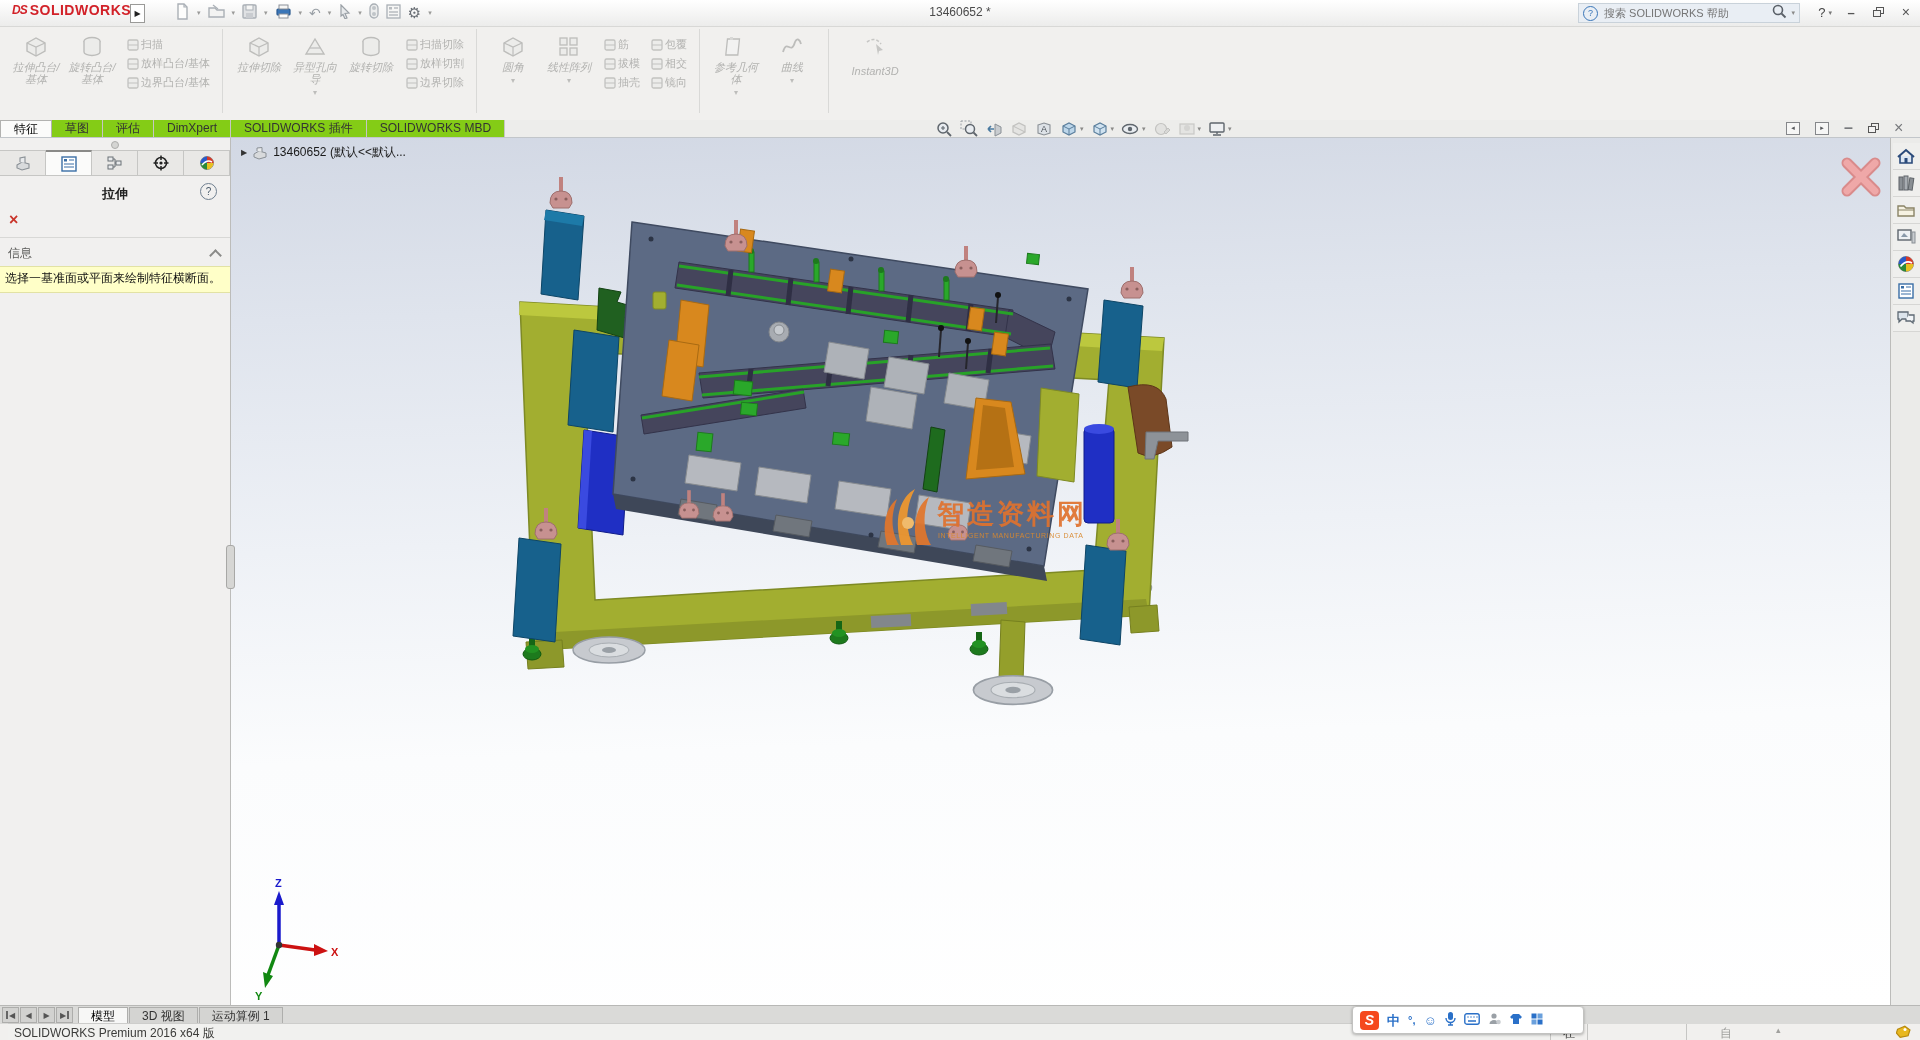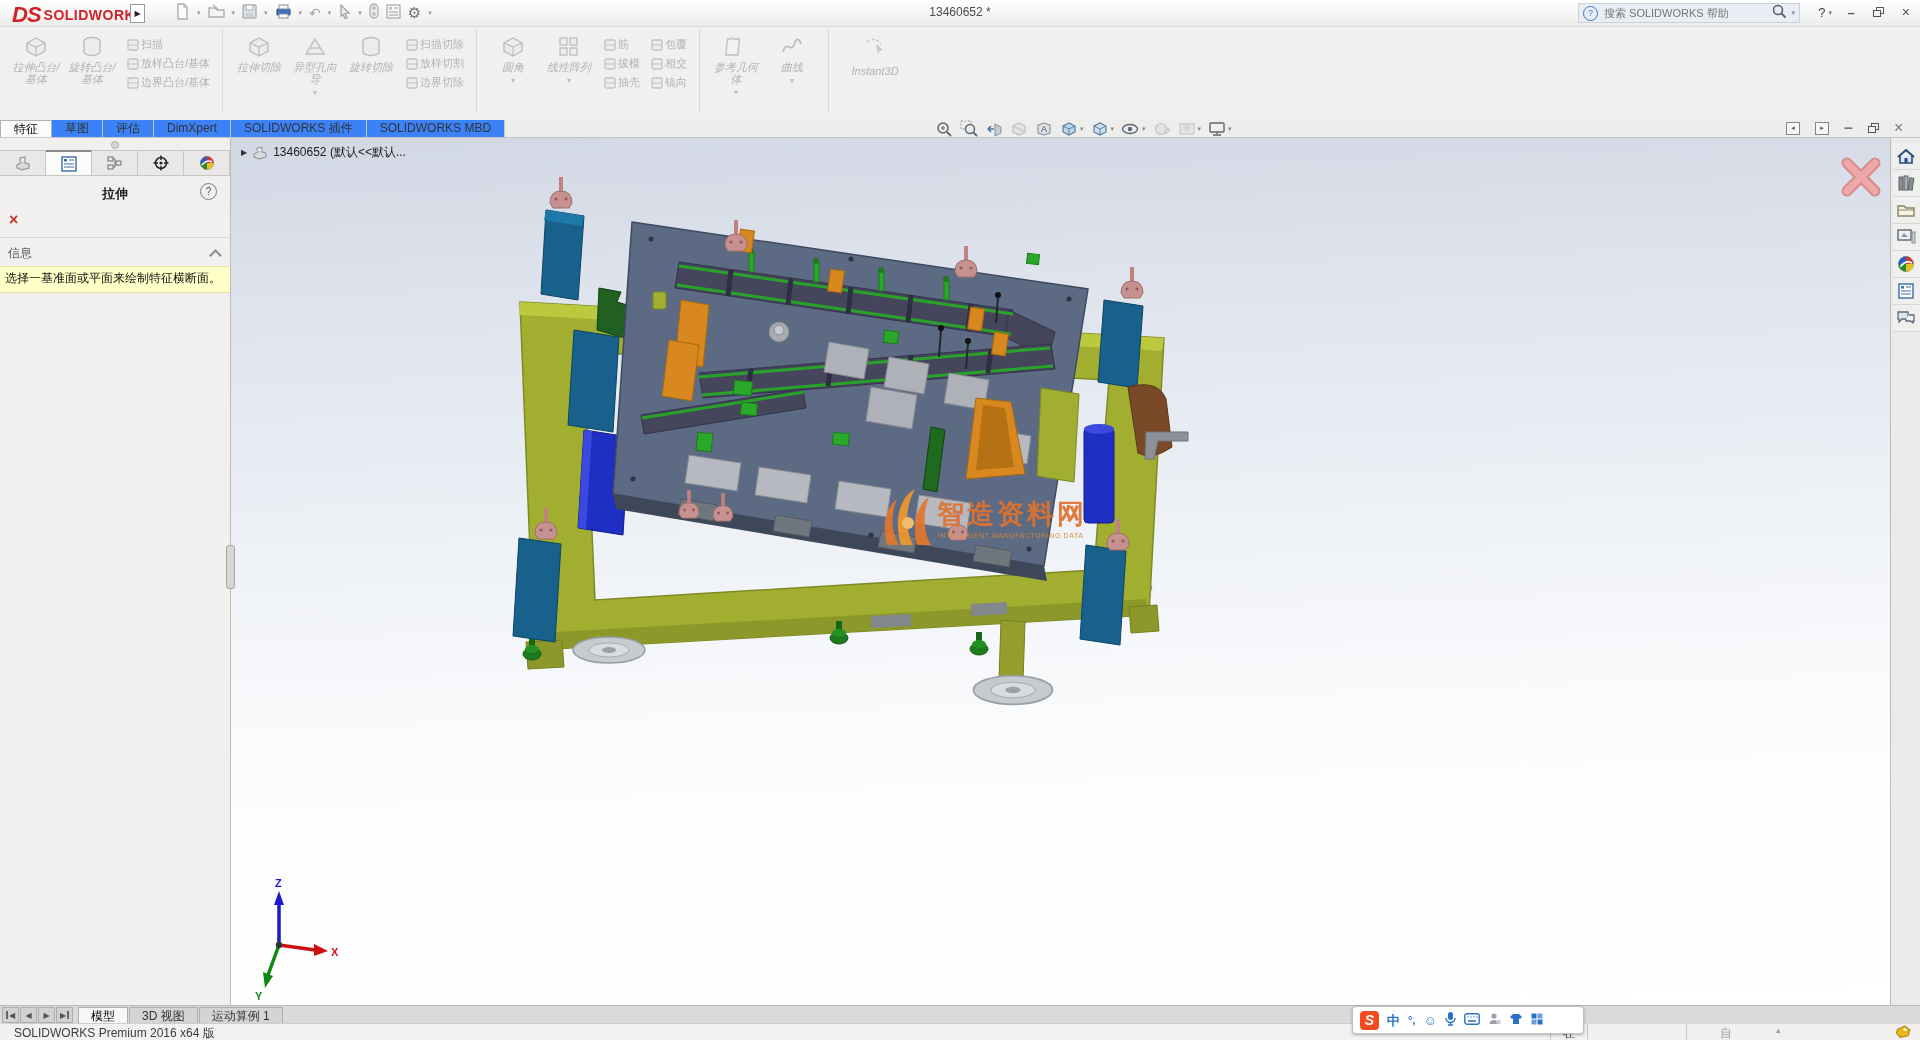--- a/index.html
+++ b/index.html
@@ -2,21 +2,21 @@
 <html><head>
 <meta charset="utf-8">
 <style>
   html,body{margin:0;padding:0;}
   body{width:1920px;height:1040px;position:relative;overflow:hidden;background:#f1f0ee;
        font-family:"Liberation Sans","DejaVu Sans",sans-serif;-webkit-font-smoothing:antialiased;}
   
   .titlebar{position:absolute;top:0;left:0;width:1920px;height:26px;
     background:linear-gradient(#ffffff,#ececeb);border-bottom:1px solid #d8d8d6;z-index:30;}
   .brand{position:absolute;left:12px;top:2px;display:flex;align-items:center;}
-  .brand-ds{color:#d22128;font-weight:bold;font-style:italic;font-size:22px;letter-spacing:-1px;}
+  .brand-ds{color:#d22128;font-weight:bold;font-style:italic;font-size:12px;letter-spacing:-1px;}
   .brand-name{color:#d22128;font-weight:bold;font-size:14px;letter-spacing:.5px;margin-left:3px;}
   .expand-btn{position:absolute;left:130px;top:4px;width:13px;height:17px;border:1px solid #9a9a98;
     background:#fff;color:#222;font-size:8px;display:flex;align-items:center;justify-content:center;}
   .qat{position:absolute;left:175px;top:3px;display:flex;align-items:center;gap:7px;height:20px;}
   .qat .dd{font-size:7px;color:#9a9a98;}
   .qat .uglyph{font-size:14px;color:#9aa0a6;line-height:14px;}
   .doc-title{position:absolute;left:0;right:0;top:5px;text-align:center;font-size:12px;color:#4a4a4a;pointer-events:none;}
   .search{position:absolute;right:120px;top:3px;width:212px;height:18px;background:#e9eef4;
     border:1px solid #c9d2da;display:flex;align-items:center;padding:0 4px;gap:4px;}
   .search .qmark{width:13px;height:13px;border:1px solid #3a76b8;border-radius:50%;color:#3a76b8;
@@ -41,21 +41,21 @@
   .rb-big .dd{color:#bdbdbb;font-size:8px;margin-top:3px;}
   .rb-smallcol{display:flex;flex-direction:column;gap:4px;margin:6px 4px 0 6px;}
   .rb-small{display:flex;align-items:center;gap:1px;}
   .rb-small .icon{width:14px;height:14px;flex:none;}
   .rb-small .lbl{font-size:11px;color:#b2b2b0;white-space:nowrap;}
   .instant .lbl{font-size:11px;color:#b2b2b0;margin-top:4px;}
   
   .tabstrip{position:absolute;top:120px;left:0;width:1920px;height:17px;background:#ededeb;
     border-bottom:1px solid #c2c6ca;z-index:20;}
   .rtabs{display:flex;height:17px;}
-  .rtab{padding:0 13px;font-size:12px;line-height:16px;color:#333;background:#3b82f6;
+  .rtab{padding:0 13px;font-size:12px;line-height:16px;color:#333;background:#84cc16;
     border-right:1px solid #c6c6c4;white-space:nowrap;}
   .rtab.active{background:#fbfbfa;border:1px solid #b2b2b0;border-bottom:none;color:#000;}
   .headsup{position:absolute;left:935px;top:-2px;height:21px;display:flex;align-items:center;gap:7px;}
   .hitem{display:flex;align-items:center;gap:2px;}
   .hdd{font-size:7px;color:#8a8a88;}
   .docwin{position:absolute;left:1786px;top:0;display:flex;gap:15px;align-items:center;height:16px;color:#77797c;}
   .panebtn{width:12px;height:11px;border:1px solid #85878a;font-size:7px;color:#55575a;
     display:flex;align-items:center;justify-content:center;background:#f6f6f5;}
   
   .lpanel{position:absolute;left:0;top:137px;width:230px;height:868px;background:#f1f0ef;

